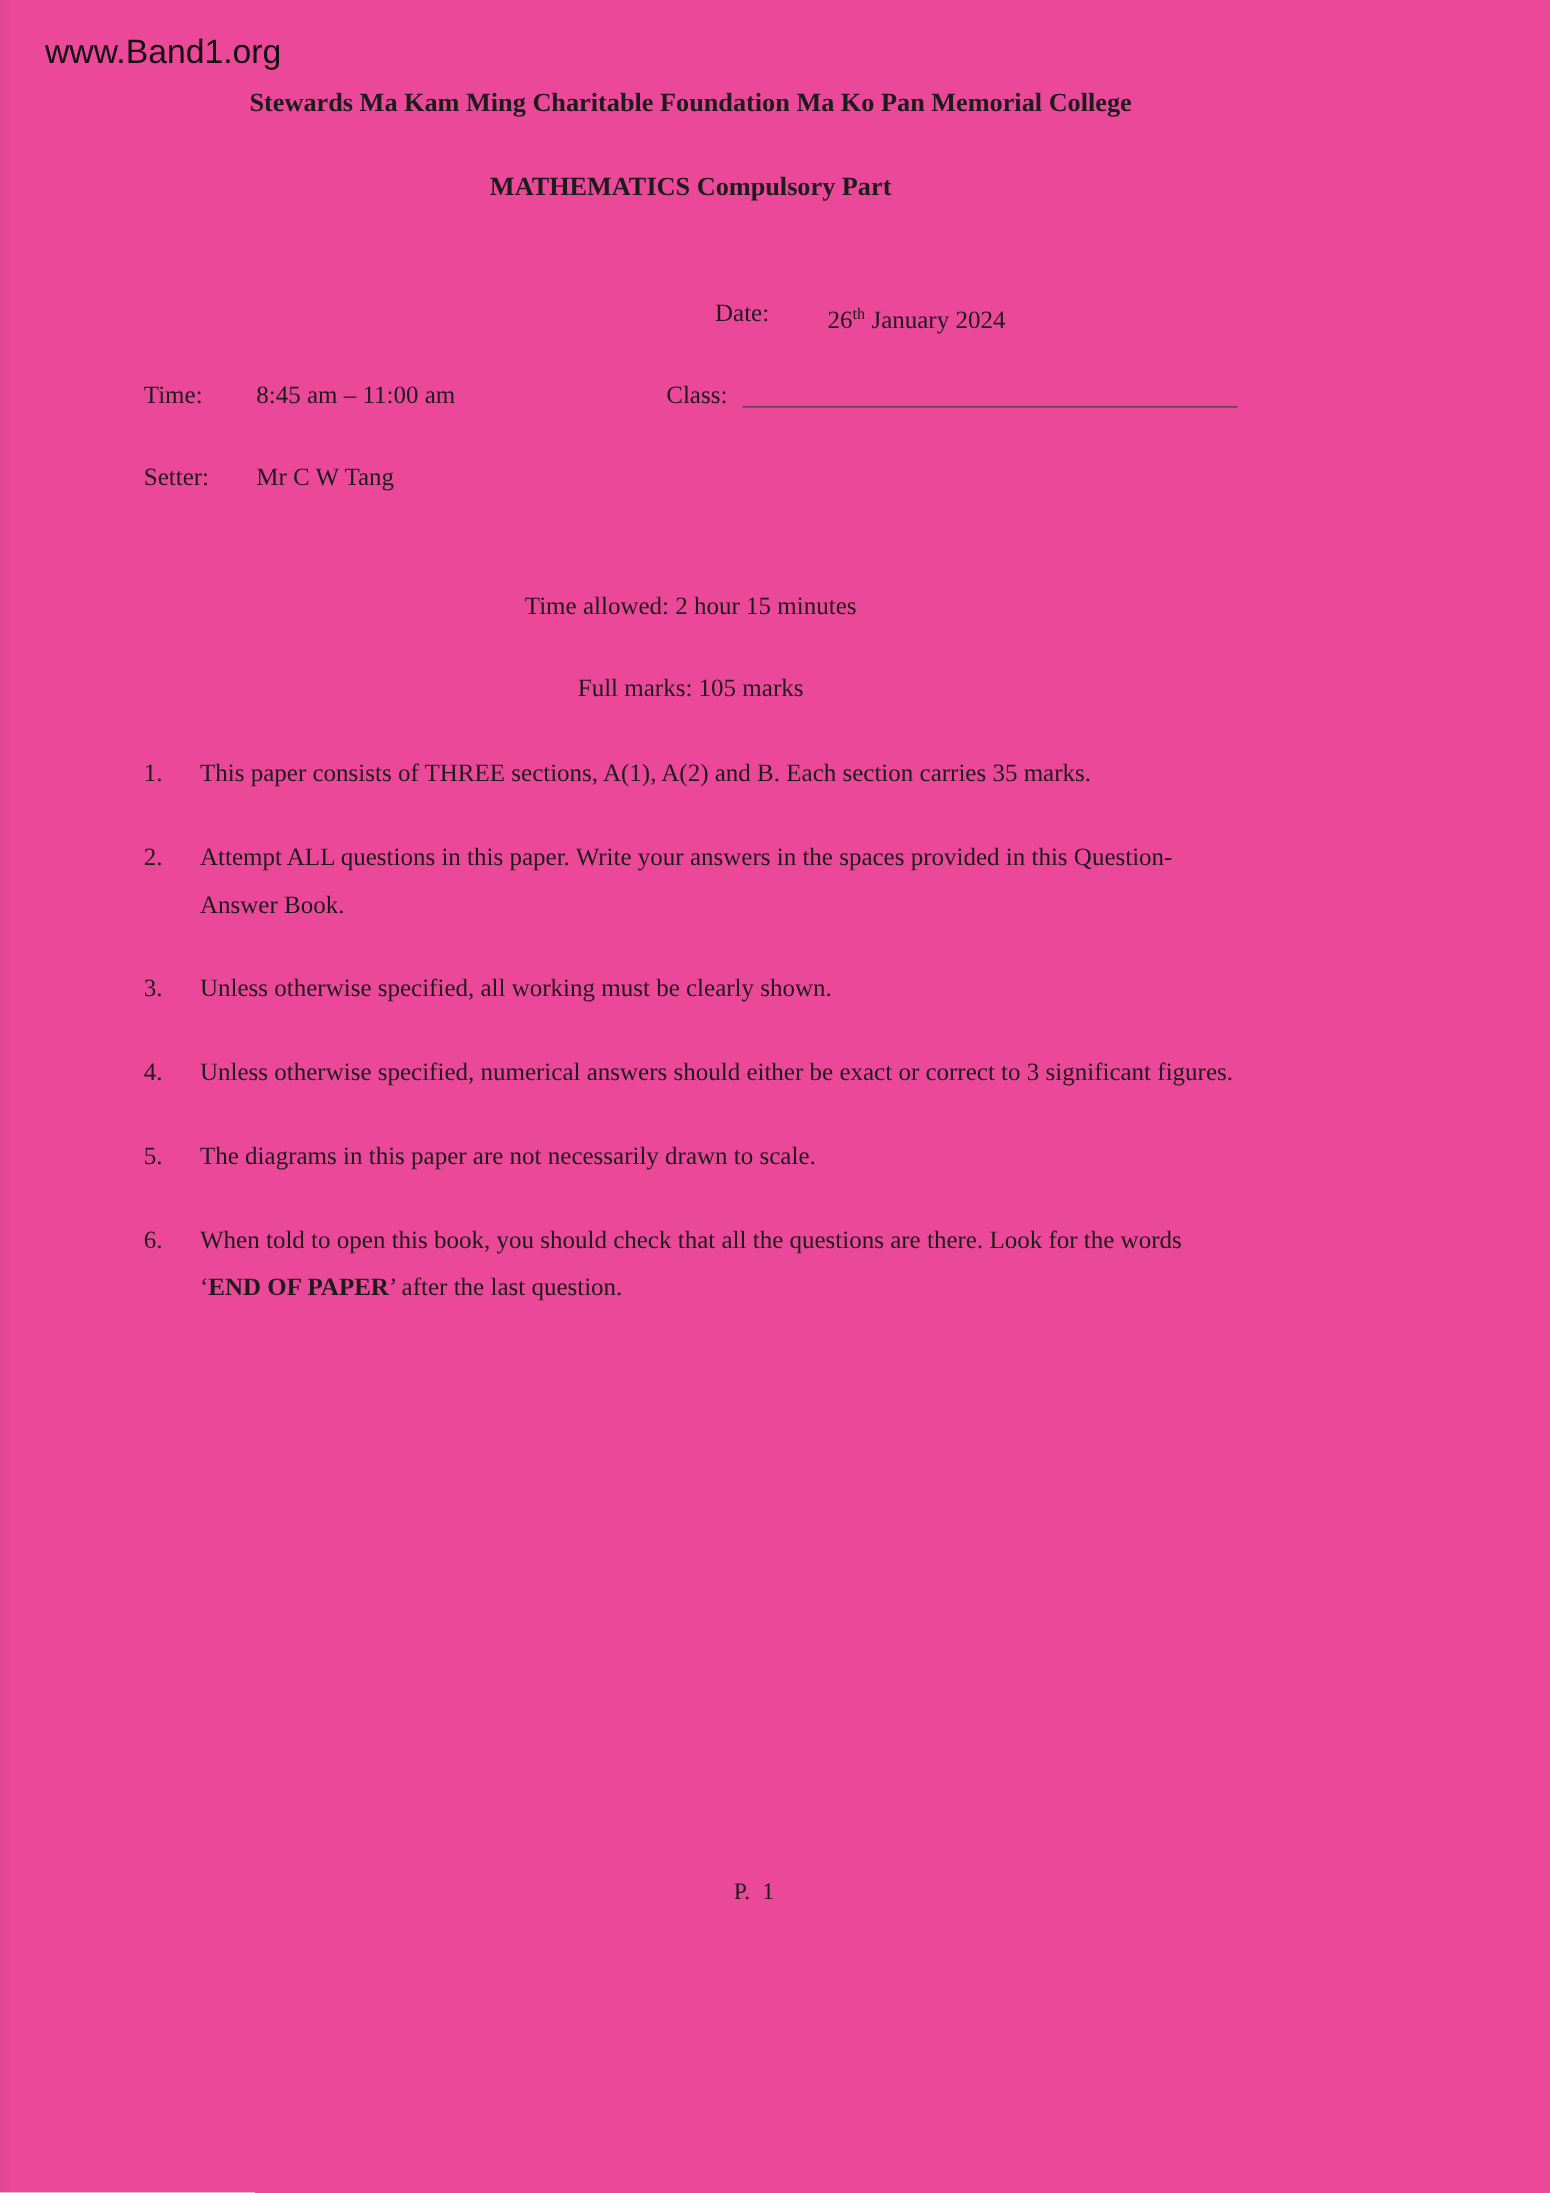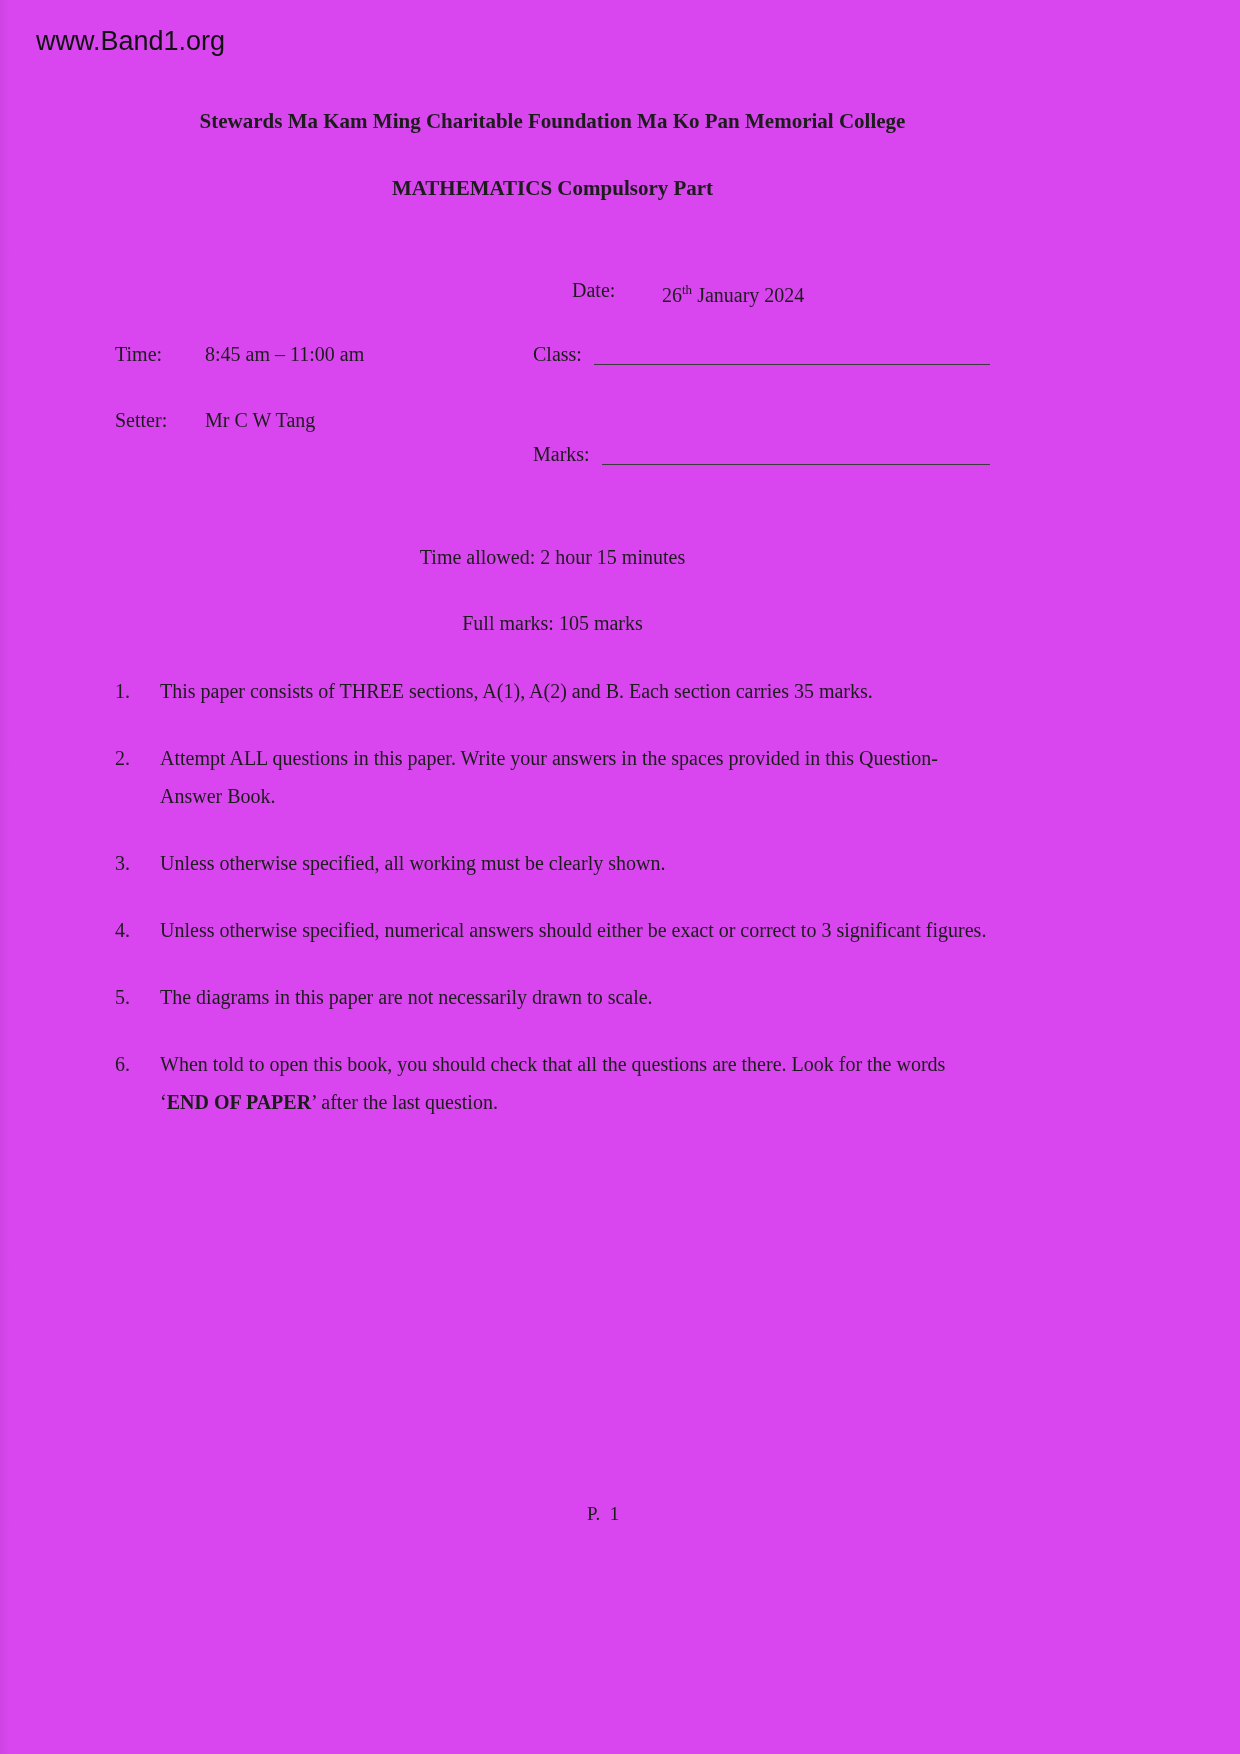--- a/index.html
+++ b/index.html
@@ -4,21 +4,21 @@
 <style>
   html, body {
     margin: 0;
     padding: 0;
     background: #ffffff;
   }
   .page {
     position: relative;
     width: 1240px;
     height: 1754px;
-    background: #d946ef;
+    background: #ec4899;
     font-family: "Liberation Serif", serif;
     color: #1c1c1c;
     overflow: hidden;
     box-sizing: border-box;
   }
   
   .scan-edge {
     position: absolute;
     left: 0; top: 0; bottom: 0;
     width: 10px;
@@ -30,21 +30,21 @@
     left: 36px;
     font-family: "Liberation Sans", sans-serif;
     font-size: 27px;
     color: #111;
   }
   .content {
     position: absolute;
     top: 0;
     left: 115px;
     width: 875px;
-    padding-top: 108px;
+    padding-top: 69px;
   }
   .h-title, .h-sub, .h-subject, .h-paper {
     text-align: center;
     font-weight: bold;
     font-size: 21px;
     line-height: 26px;
   }
   .h-sub     { margin-top: 26px; }
   .h-subject { margin-top: 41px; }
   .h-paper   { margin-top: 36px; }
@@ -139,27 +139,20 @@
       </div>
 
       <div class="row row-3">
         <div class="cell-left">
           <span class="lbl">Setter:</span>
           <span class="val">Mr C W Tang</span>
         </div>
         <div class="cell-right"></div>
       </div>
 
-      <div class="row row-4">
-        <div class="cell-left"></div>
-        <div class="cell-right">
-          <span class="lbl-r">Marks:</span>
-          <span class="blank grow-blank"></span>
-        </div>
-      </div>
 
     </div>
 
     <div class="center-note note-time">Time allowed: 2 hour 15 minutes</div>
     <div class="center-note note-marks">Full marks: 105 marks</div>
 
     <div class="instructions">
 
       <div class="ins">
         <span class="num">1.</span>

